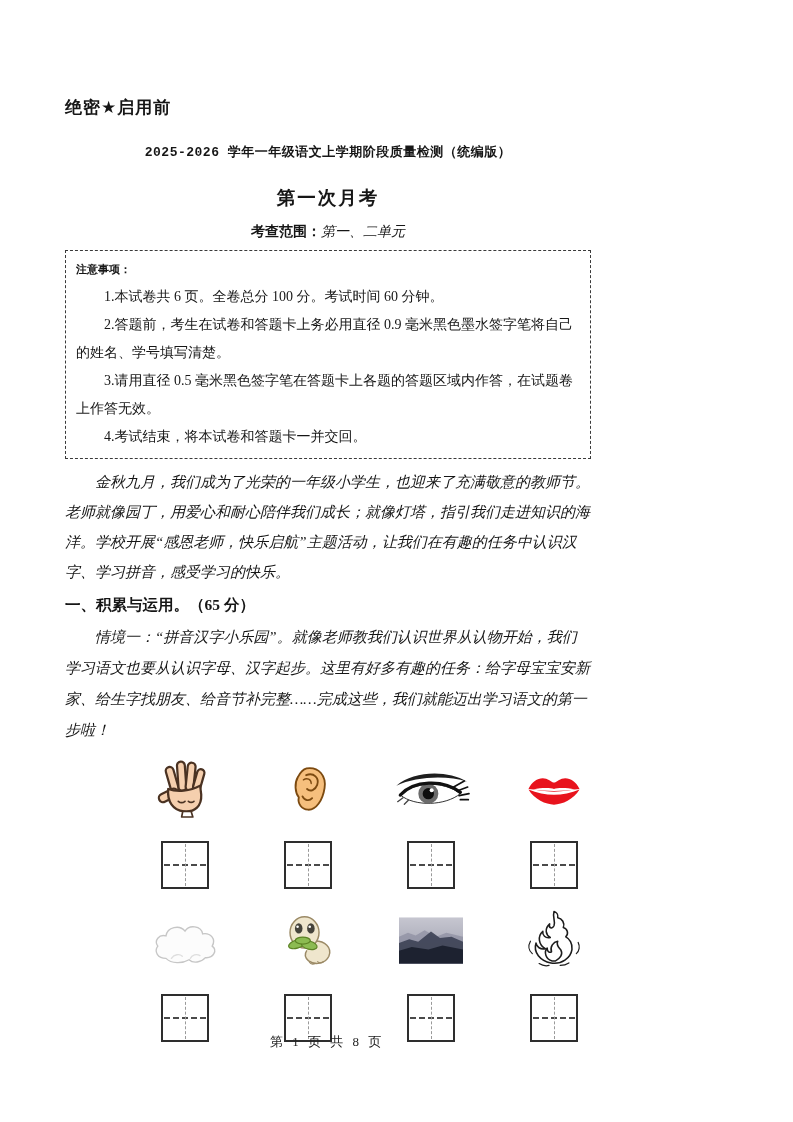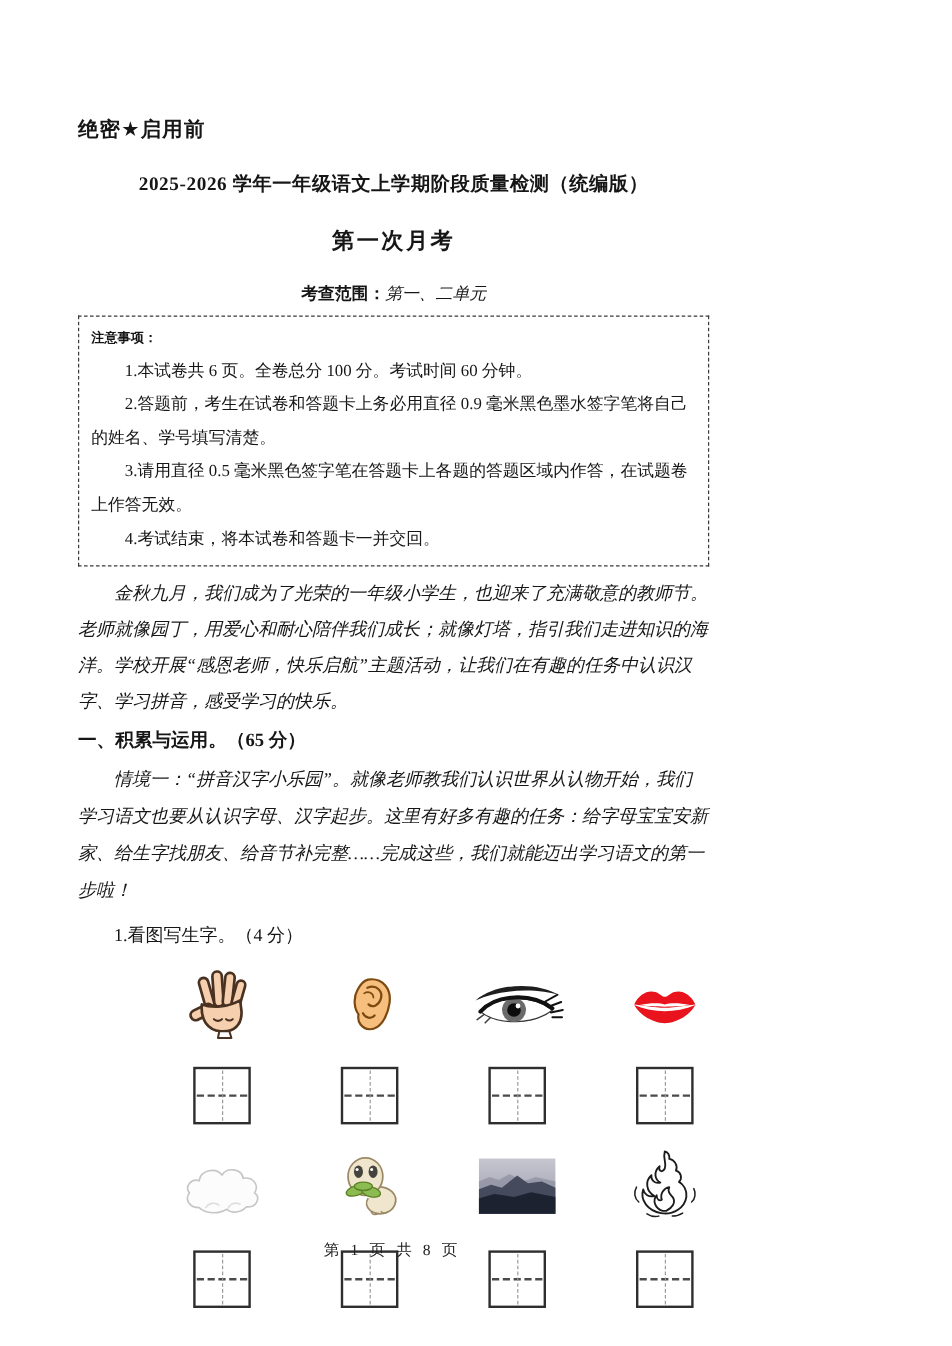--- a/index.html
+++ b/index.html
@@ -6,28 +6,28 @@
   .page {
     position:relative; width:654px; height:1122px; background:#ffffff;
     font-family:"Liberation Serif","DejaVu Serif",serif; color:#161616;
     box-sizing:border-box; padding:96px 63px 0 65px; overflow:hidden;
   }
   .classification {
     font-family:"Liberation Sans","DejaVu Sans",sans-serif;
     font-weight:bold; font-size:17px; letter-spacing:1px;
   }
   .title {
-    margin:24px 0 0; text-align:center; font-size:16px; font-weight:bold;
-    font-family:Liberation Serif, serif; letter-spacing:0.5px;
+    margin:24px 0 0; text-align:center; font-size:13px; font-weight:bold;
+    font-family:Liberation Mono, monospace; letter-spacing:0.5px;
   }
   .subtitle {
     margin:24px 0 0; text-align:center; font-size:18.5px; font-weight:bold;
     font-family:"Liberation Sans","DejaVu Sans",sans-serif; letter-spacing:2px;
   }
-  .scope { margin-top:23px; text-align:center; font-size:14px; }
+  .scope { margin-top:13px; text-align:center; font-size:14px; }
   .scope-label { font-weight:bold; }
   .scope-value { font-style:italic; }
   .notice-box {
     margin-top:9px; border:1.5px dashed #3a3a3a; padding:4px 10px 7px 10px;
     font-size:14px; line-height:28px;
   }
   .notice-heading {
     font-weight:bold; font-size:11px;
     font-family:"Liberation Sans","DejaVu Sans",sans-serif;
   }
@@ -92,21 +92,20 @@
     <p>3.请用直径 0.5 毫米黑色签字笔在答题卡上各题的答题区域内作答，在试题卷上作答无效。</p>
     <p>4.考试结束，将本试卷和答题卡一并交回。</p>
   </div>
 
   <p class="intro">金秋九月，我们成为了光荣的一年级小学生，也迎来了充满敬意的教师节。老师就像园丁，用爱心和耐心陪伴我们成长；就像灯塔，指引我们走进知识的海洋。学校开展“感恩老师，快乐启航”主题活动，让我们在有趣的任务中认识汉字、学习拼音，感受学习的快乐。</p>
 
   <div class="section-heading">一、积累与运用。（65 分）</div>
 
   <p class="scenario">情境一：“拼音汉字小乐园”。就像老师教我们认识世界从认物开始，我们学习语文也要从认识字母、汉字起步。这里有好多有趣的任务：给字母宝宝安新家、给生字找朋友、给音节补完整……完成这些，我们就能迈出学习语文的第一步啦！</p>
 
-  <p class="question">1.看图写生字。（4 分）</p>
 
   <div class="pic-grid">
 
     <div class="cell">
       <div class="pic">
         <svg width="56" height="60" viewBox="0 0 100 104">
           <g fill="#f5cfae" stroke="#4a3222" stroke-width="4" stroke-linejoin="round" stroke-linecap="round">
             <rect x="20" y="12" width="14" height="46" rx="7" transform="rotate(-16 27 35)"></rect>
             <rect x="37" y="3" width="14" height="52" rx="7" transform="rotate(-4 44 29)"></rect>
             <rect x="53" y="5" width="14" height="50" rx="7" transform="rotate(6 60 30)"></rect>

